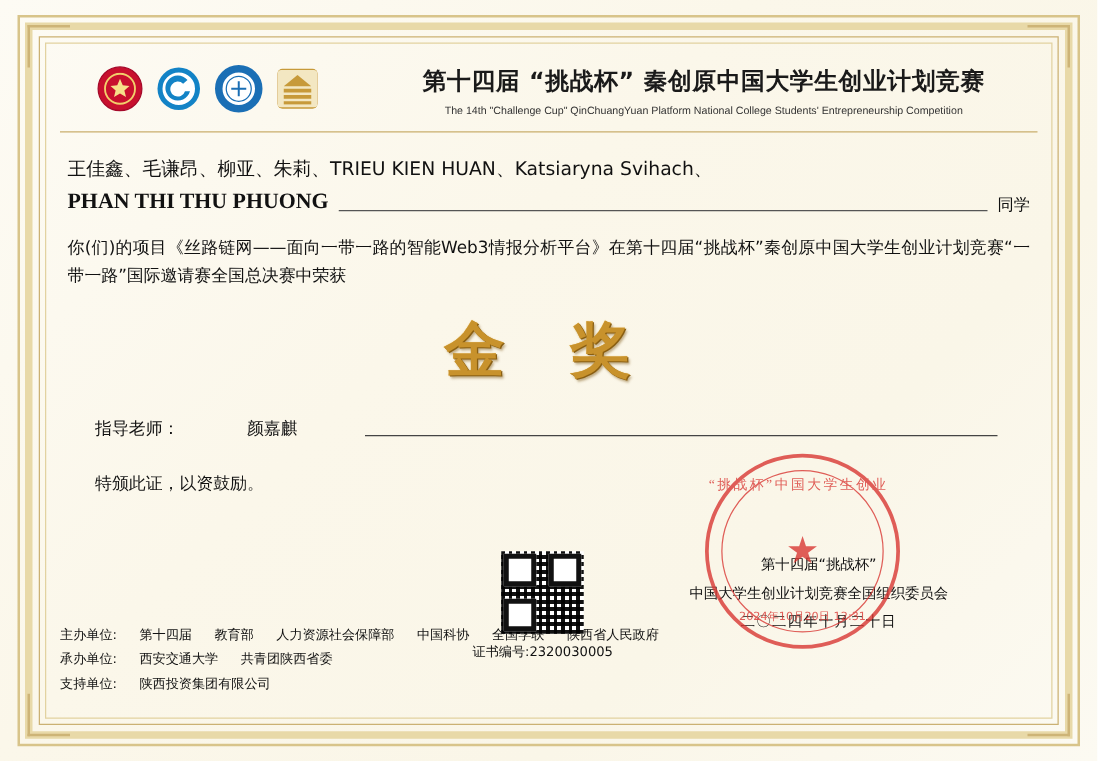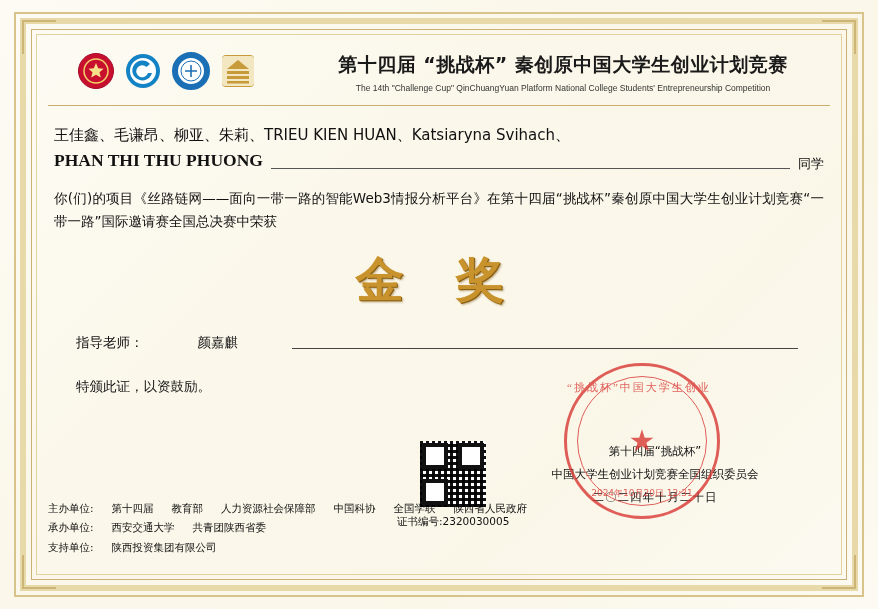--- a/index.html
+++ b/index.html
@@ -244,21 +244,21 @@
   .org-block {
     font-family: "DejaVu Sans", sans-serif;
     font-size: 10.5px;
     color: #111;
     line-height: 1.85;
   }
   .org-line span + span { margin-left: 18px; }
 
   .qr-wrap {
     position: absolute;
-    left: 349px;
+    left: 330px;
     bottom: 28px;
     text-align: center;
   }
   .qr {
     width: 66px;
     height: 66px;
     margin: 0 auto;
     background-color: #fff;
     background-image:
       repeating-linear-gradient(90deg, #111 0 3px, transparent 3px 6px),

